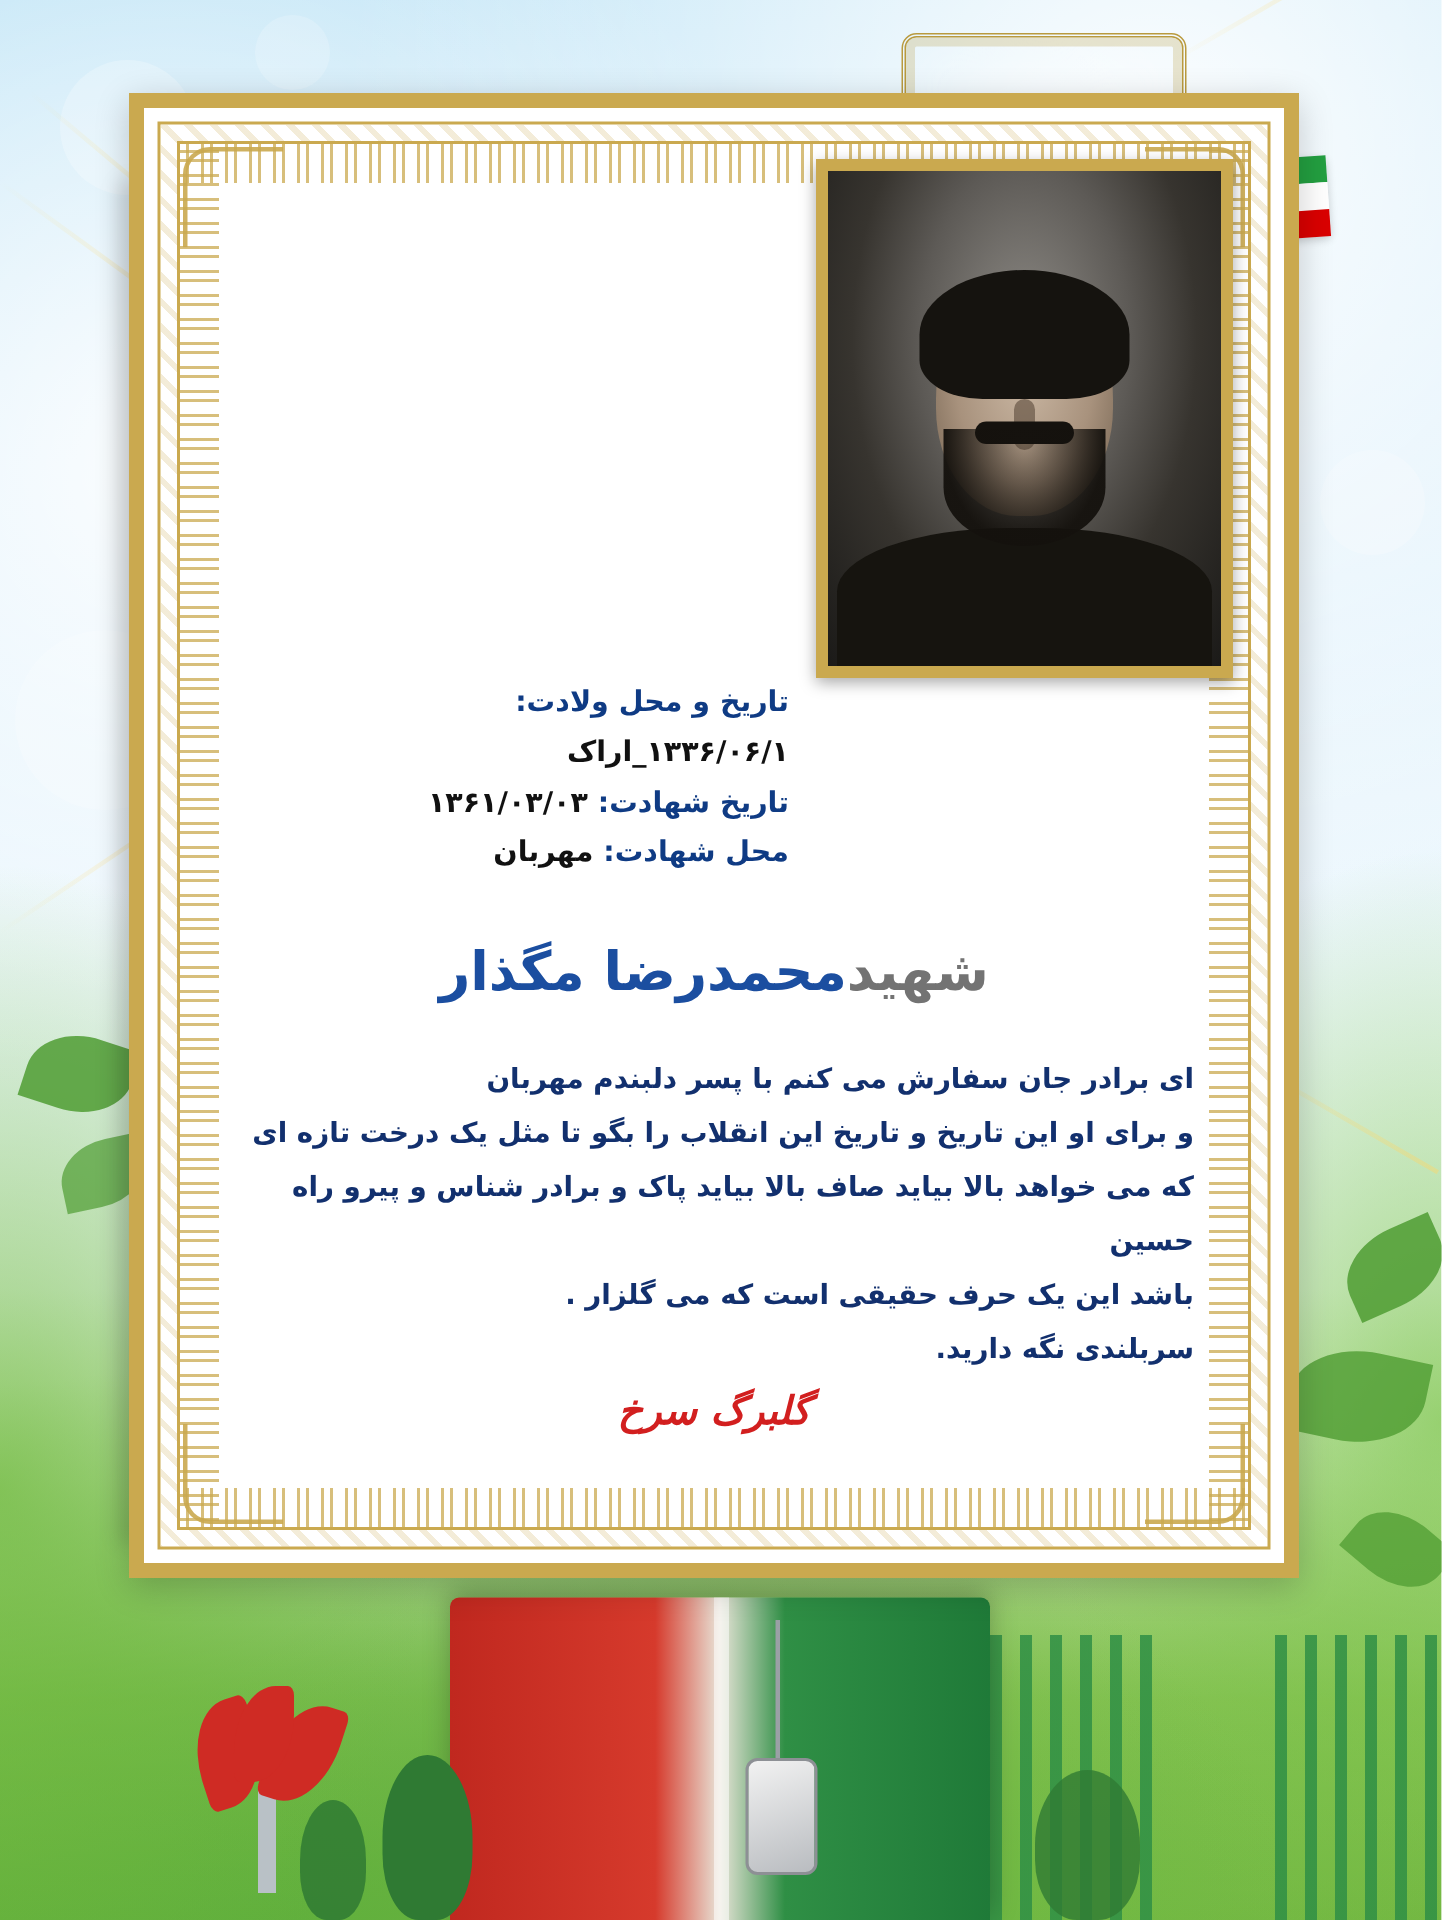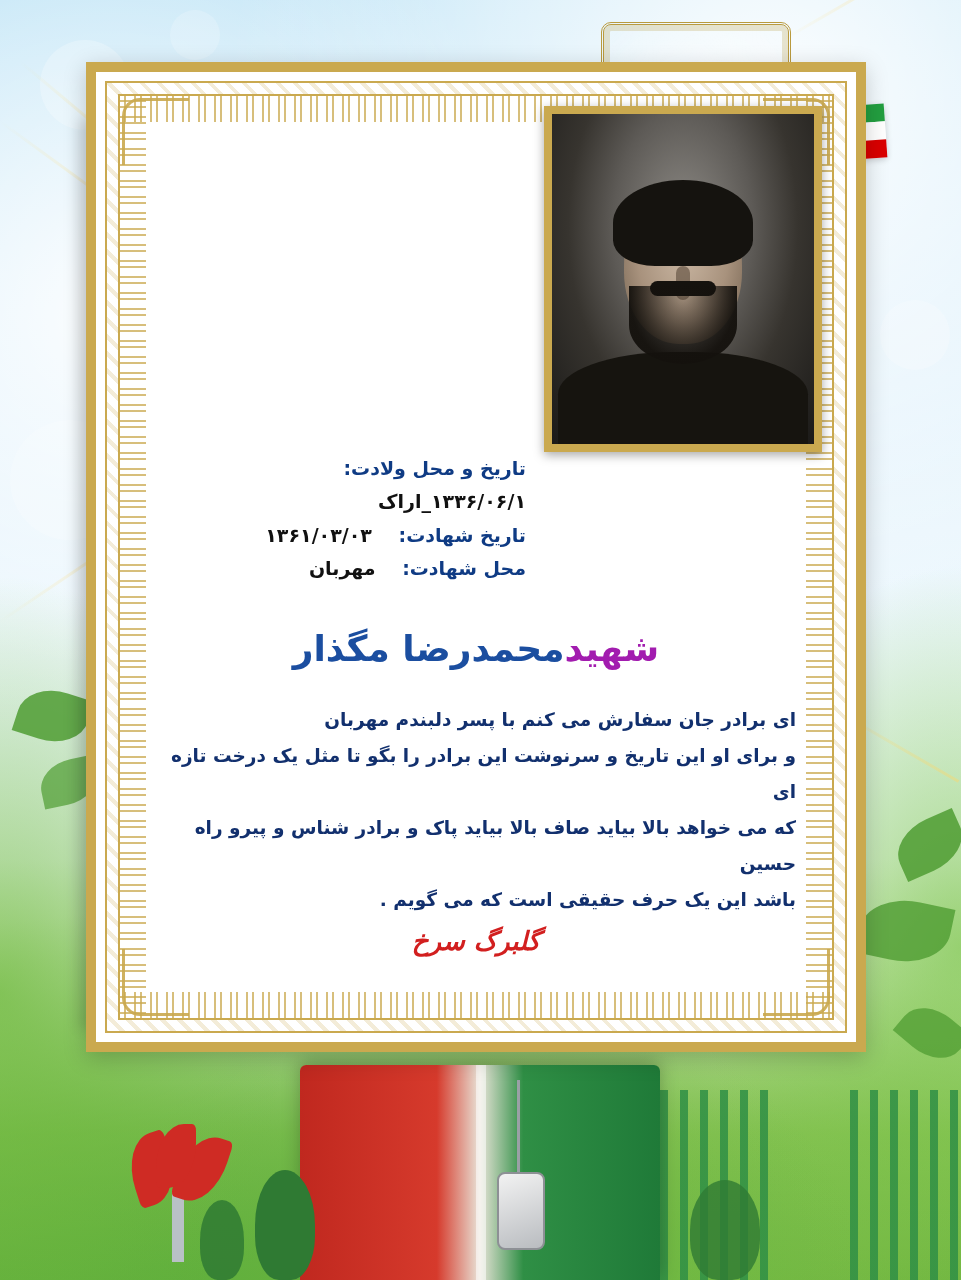--- a/index.html
+++ b/index.html
@@ -175,28 +175,28 @@
   .shoulders{
     position:absolute;left:50%;bottom:0;transform:translateX(-50%);
     width:250px;height:92px;border-radius:46% 46% 0 0;background:#16140f;
   }
 
   
   .info{
     position:absolute;right:330px;top:380px;width:330px;text-align:right;direction:rtl;
     font-size:19px;line-height:1.75;color:#1a1a1a;font-weight:bold;
   }
-  .info .lbl{color:#0f3b84;margin-left:20px;}
+  .info .lbl{color:#0f3b84;}
   .info .val{color:#111;}
 
   .name-line{
     position:absolute;right:34px;left:34px;top:556px;text-align:center;
     font-size:36px;font-weight:bold;direction:rtl;
   }
-  .name-line .sh{color:#a21caf;}
+  .name-line .sh{color:#737373;}
   .name-line .nm{color:#1b4ea0;}
 
   .will{
     position:absolute;right:60px;left:60px;top:630px;
     direction:rtl;text-align:right;color:#12306e;
     font-size:18.5px;line-height:1.95;font-weight:bold;
   }
 
   .logo{
     position:absolute;left:0;right:0;bottom:86px;text-align:center;
@@ -320,19 +320,20 @@
       <span class="val">مهربان</span>
     </div>
   </div>
 
   <div class="name-line">
     <span class="sh">شهید</span><span class="nm">محمدرضا مگذار</span>
   </div>
 
   <div class="will">
     <div>ای برادر جان سفارش می کنم با پسر دلبندم مهربان</div>
-    <div>و برای او این تاریخ و سرنوشت این برادر را بگو تا مثل یک درخت تازه ای</div>
+    <div>و برای او این تاریخ و تاریخ این انقلاب را بگو تا مثل یک درخت تازه ای</div>
     <div>که می خواهد بالا بیاید صاف بالا بیاید پاک و برادر شناس و پیرو راه حسین</div>
-    <div>باشد این یک حرف حقیقی است که می گویم .</div>
+    <div>باشد این یک حرف حقیقی است که می گلزار .</div>
+    <div>سربلندی نگه دارید.</div>
   </div>
 
   <div class="logo">گلبرگ سرخ</div>
 </div>
 
 </body></html>

